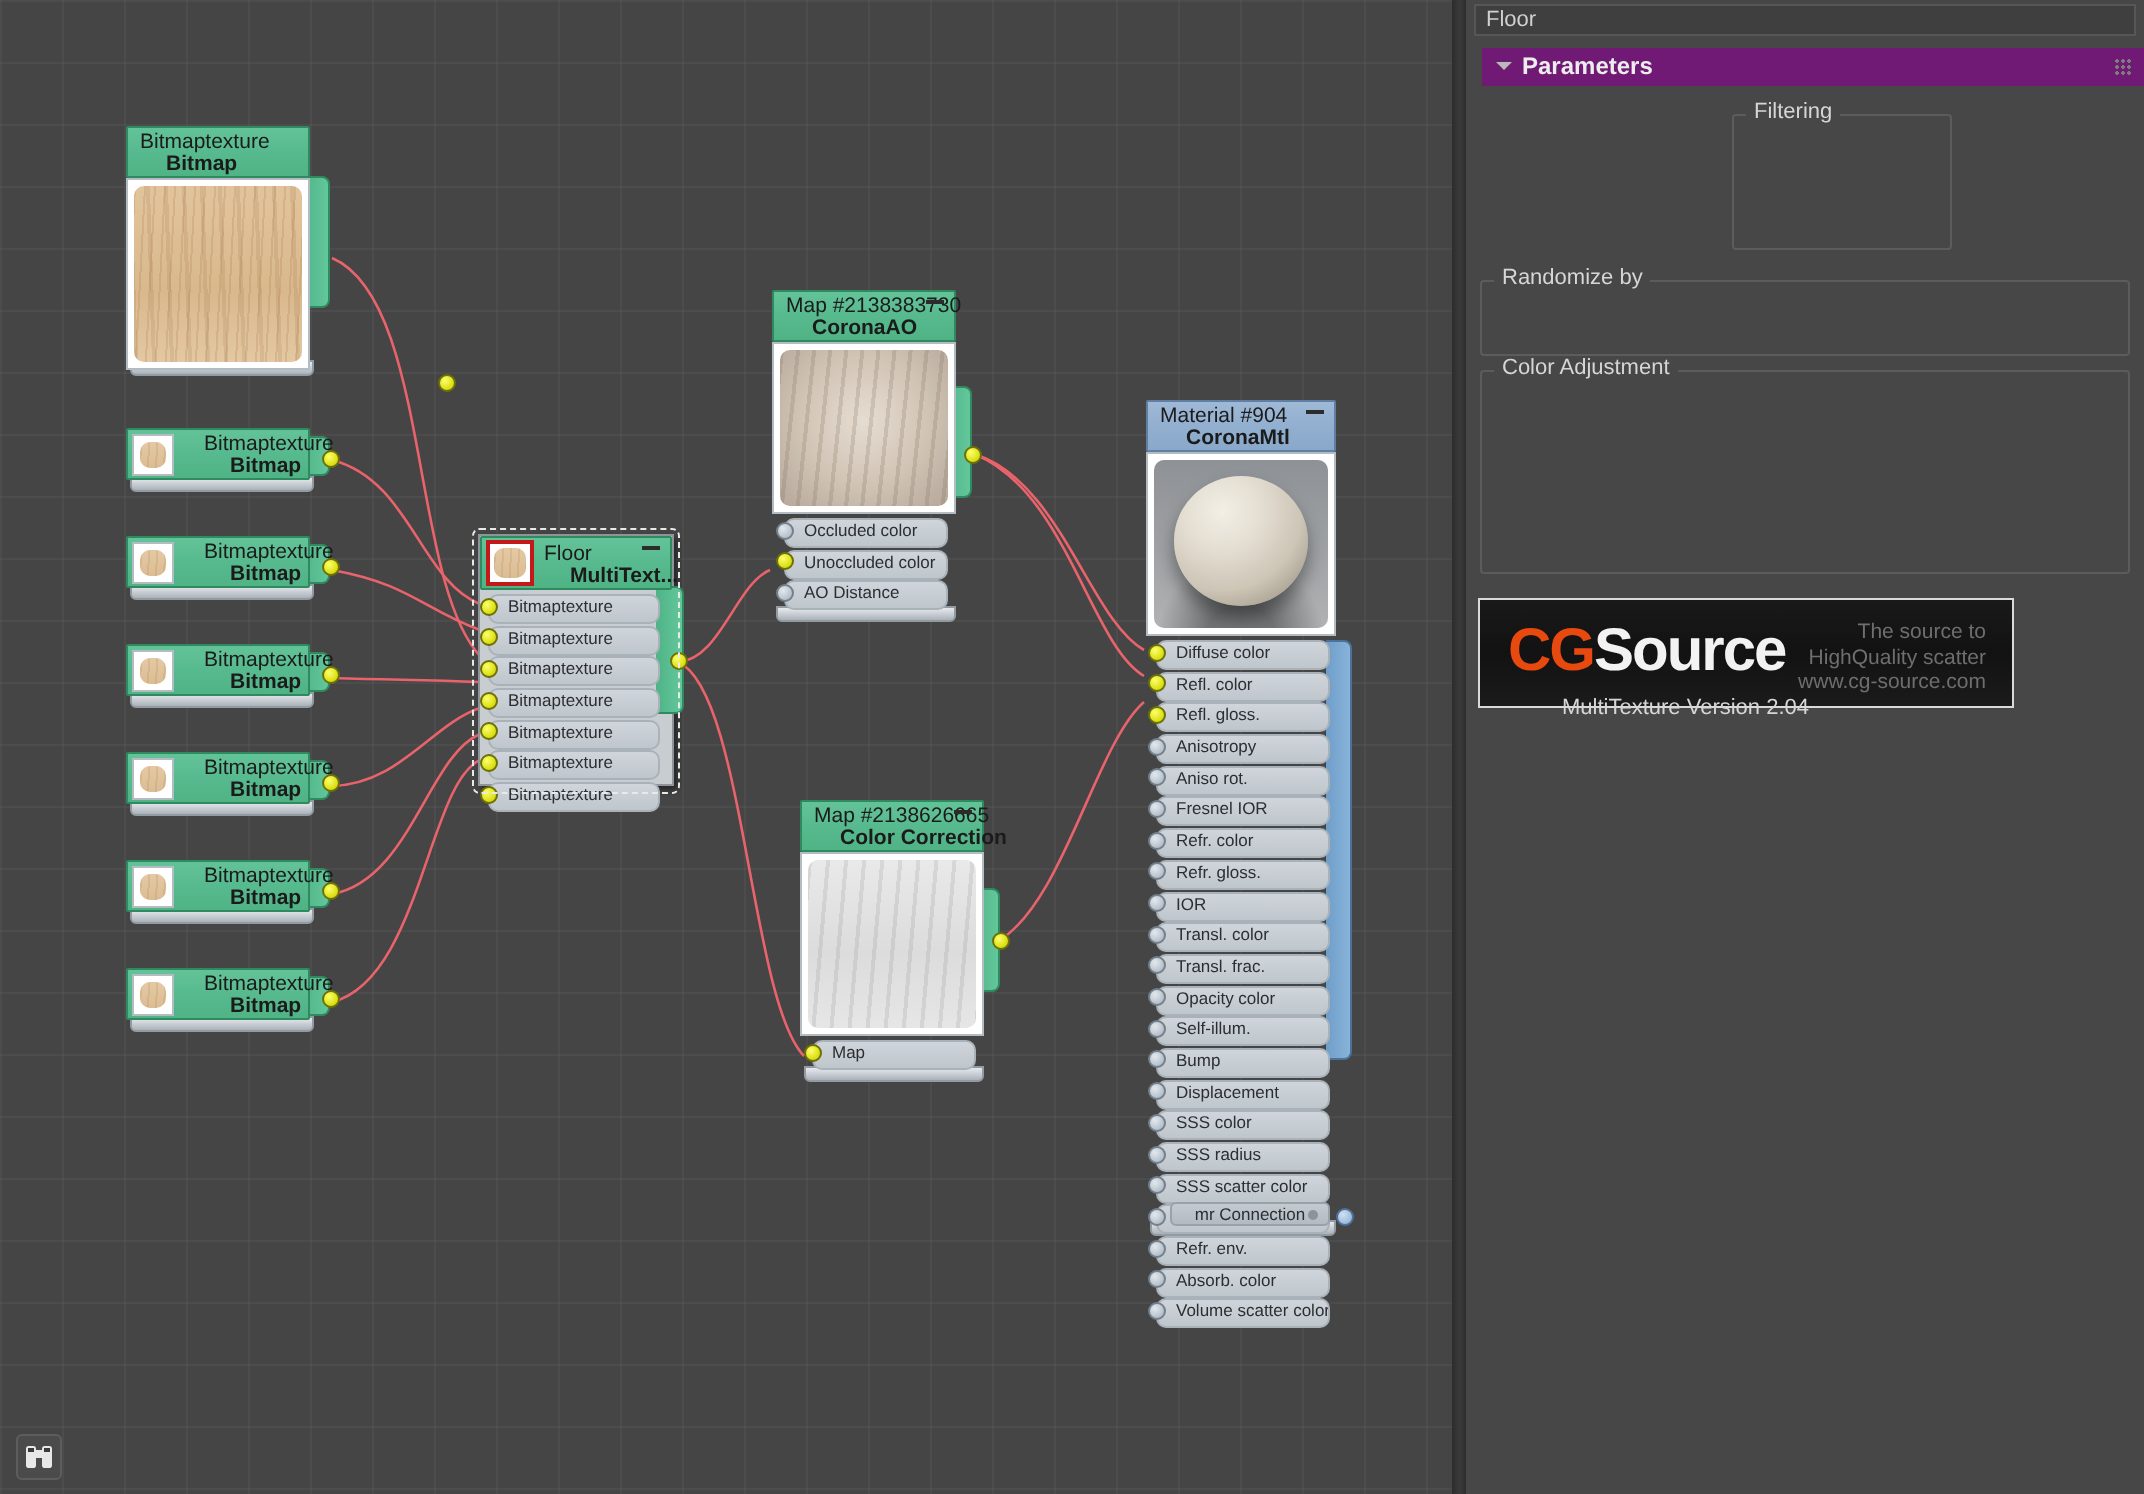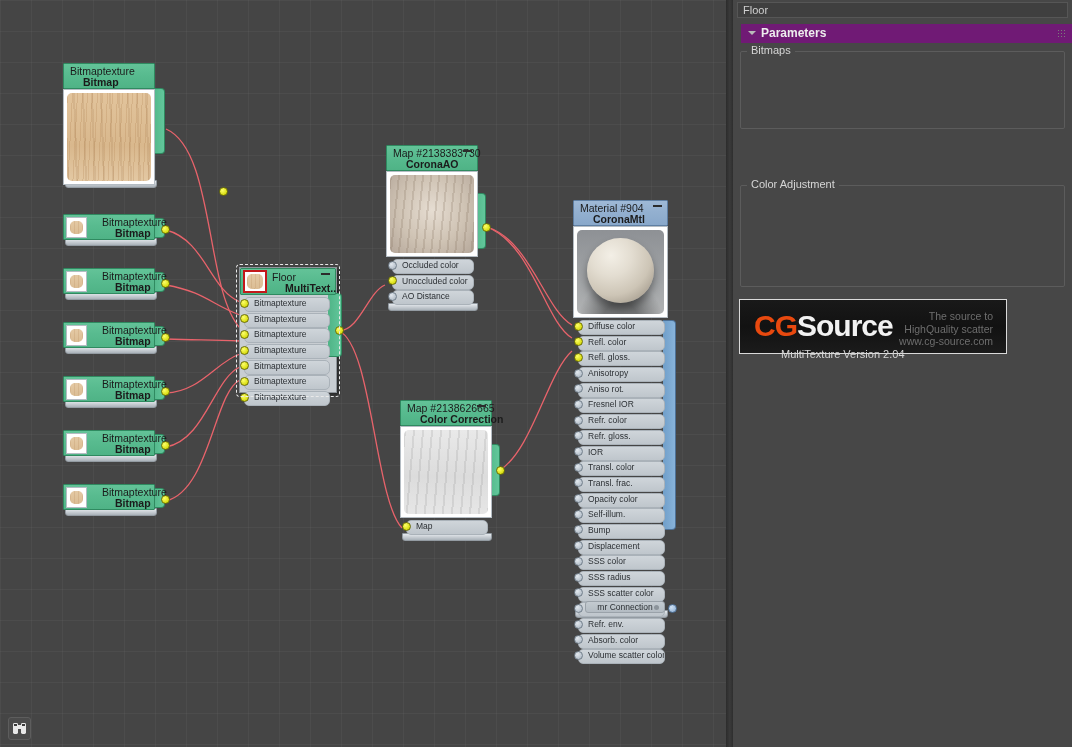--- a/index.html
+++ b/index.html
@@ -563,46 +563,49 @@
   <div id="matname">
     <span>Floor</span>
   </div>
 
   <div class="rollup">
     <span class="arrow"></span>
     <span class="rtitle">Parameters</span>
     <span class="grip"></span>
   </div>
 
-  <div class="group" style="left:7px;top:51px;width:325px;height:78px;">
-    <span class="glabel">Bitmaps</span>
-  </div>
 
   <div class="radio on" style="left:773px;top:100px;">
     
     
   </div>
   <div class="radio" style="left:773px;top:115px;">
     
     
   </div>
 
+  <div class="group" style="left:133px;top:57px;width:110px;height:68px;">
+    <span class="glabel">Filtering</span>
+  </div>
   <div class="radio on" style="left:872px;top:76px;">
     
     
   </div>
   <div class="radio" style="left:872px;top:94px;">
     
     
   </div>
   <div class="radio" style="left:872px;top:112px;">
     
     
   </div>
 
+  <div class="group" style="left:7px;top:140px;width:325px;height:38px;">
+    <span class="glabel">Randomize by</span>
+  </div>
   <div class="radio on" style="left:752px;top:161px;">
     
     
   </div>
   <div class="radio" style="left:824px;top:161px;">
     
     
   </div>
   <div class="radio" style="left:876px;top:161px;">
     

